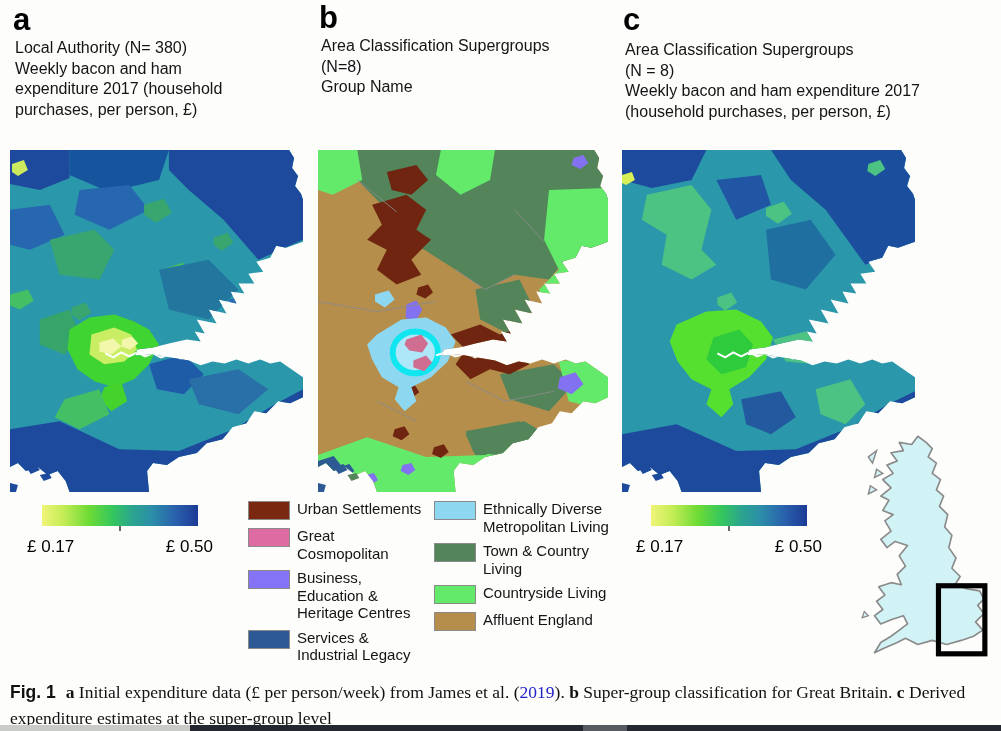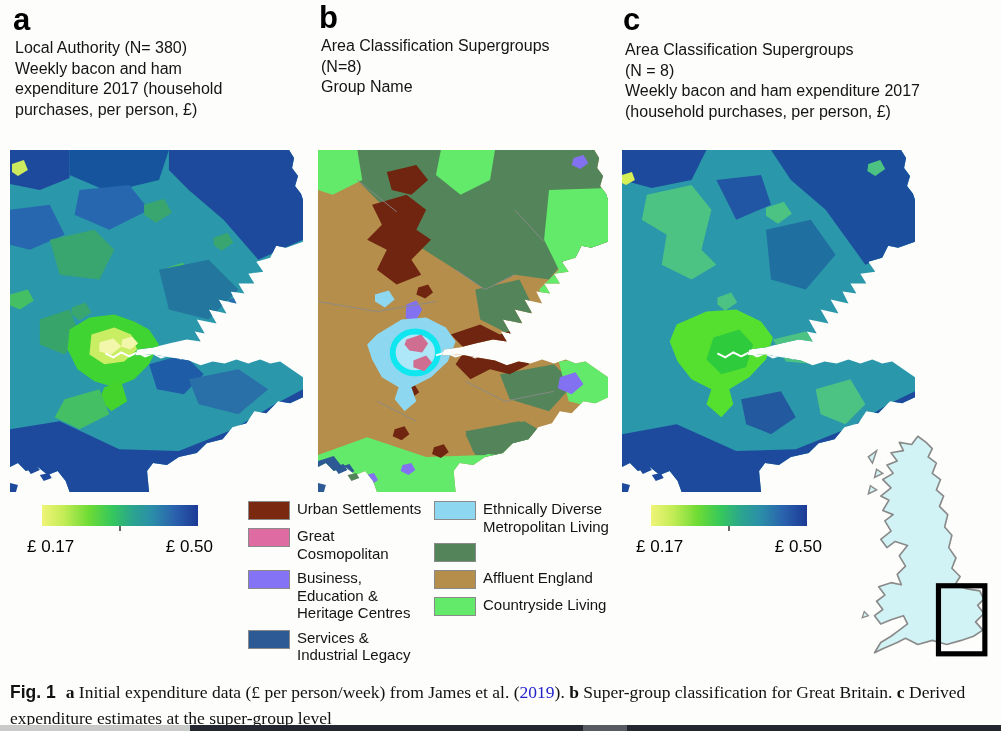--- a/index.html
+++ b/index.html
@@ -256,28 +256,30 @@
       </div>
     </div>
     <div class="legend-col right">
       <div class="legend-row">
         <span class="swatch" style="background-color: rgb(142, 215, 240);"></span>
         <span class="legend-label">Ethnically Diverse
 Metropolitan Living</span>
       </div>
       <div class="legend-row">
         <span class="swatch" style="background-color: rgb(84, 133, 90);"></span>
+        <span class="legend-label">Town &amp; Country
+Living</span>
+      </div>
+      <div class="legend-row">
+        <span class="swatch" style="background-color: rgb(99, 234, 107);"></span>
+        <span class="legend-label">Countryside Living</span>
       </div>
       <div class="legend-row">
         <span class="swatch" style="background-color: rgb(182, 142, 76);"></span>
         <span class="legend-label">Affluent England</span>
-      </div>
-      <div class="legend-row">
-        <span class="swatch" style="background-color: rgb(99, 234, 107);"></span>
-        <span class="legend-label">Countryside Living</span>
       </div>
     </div>
   </div>
 
   <div class="colorbar-wrap" style="left:651px;top:505px;">
     <div class="colorbar"></div>
     <div class="colorbar-tick"></div>
     <div class="colorbar-labels">
       <span>£ 0.17</span>
       <span>£ 0.50</span>

